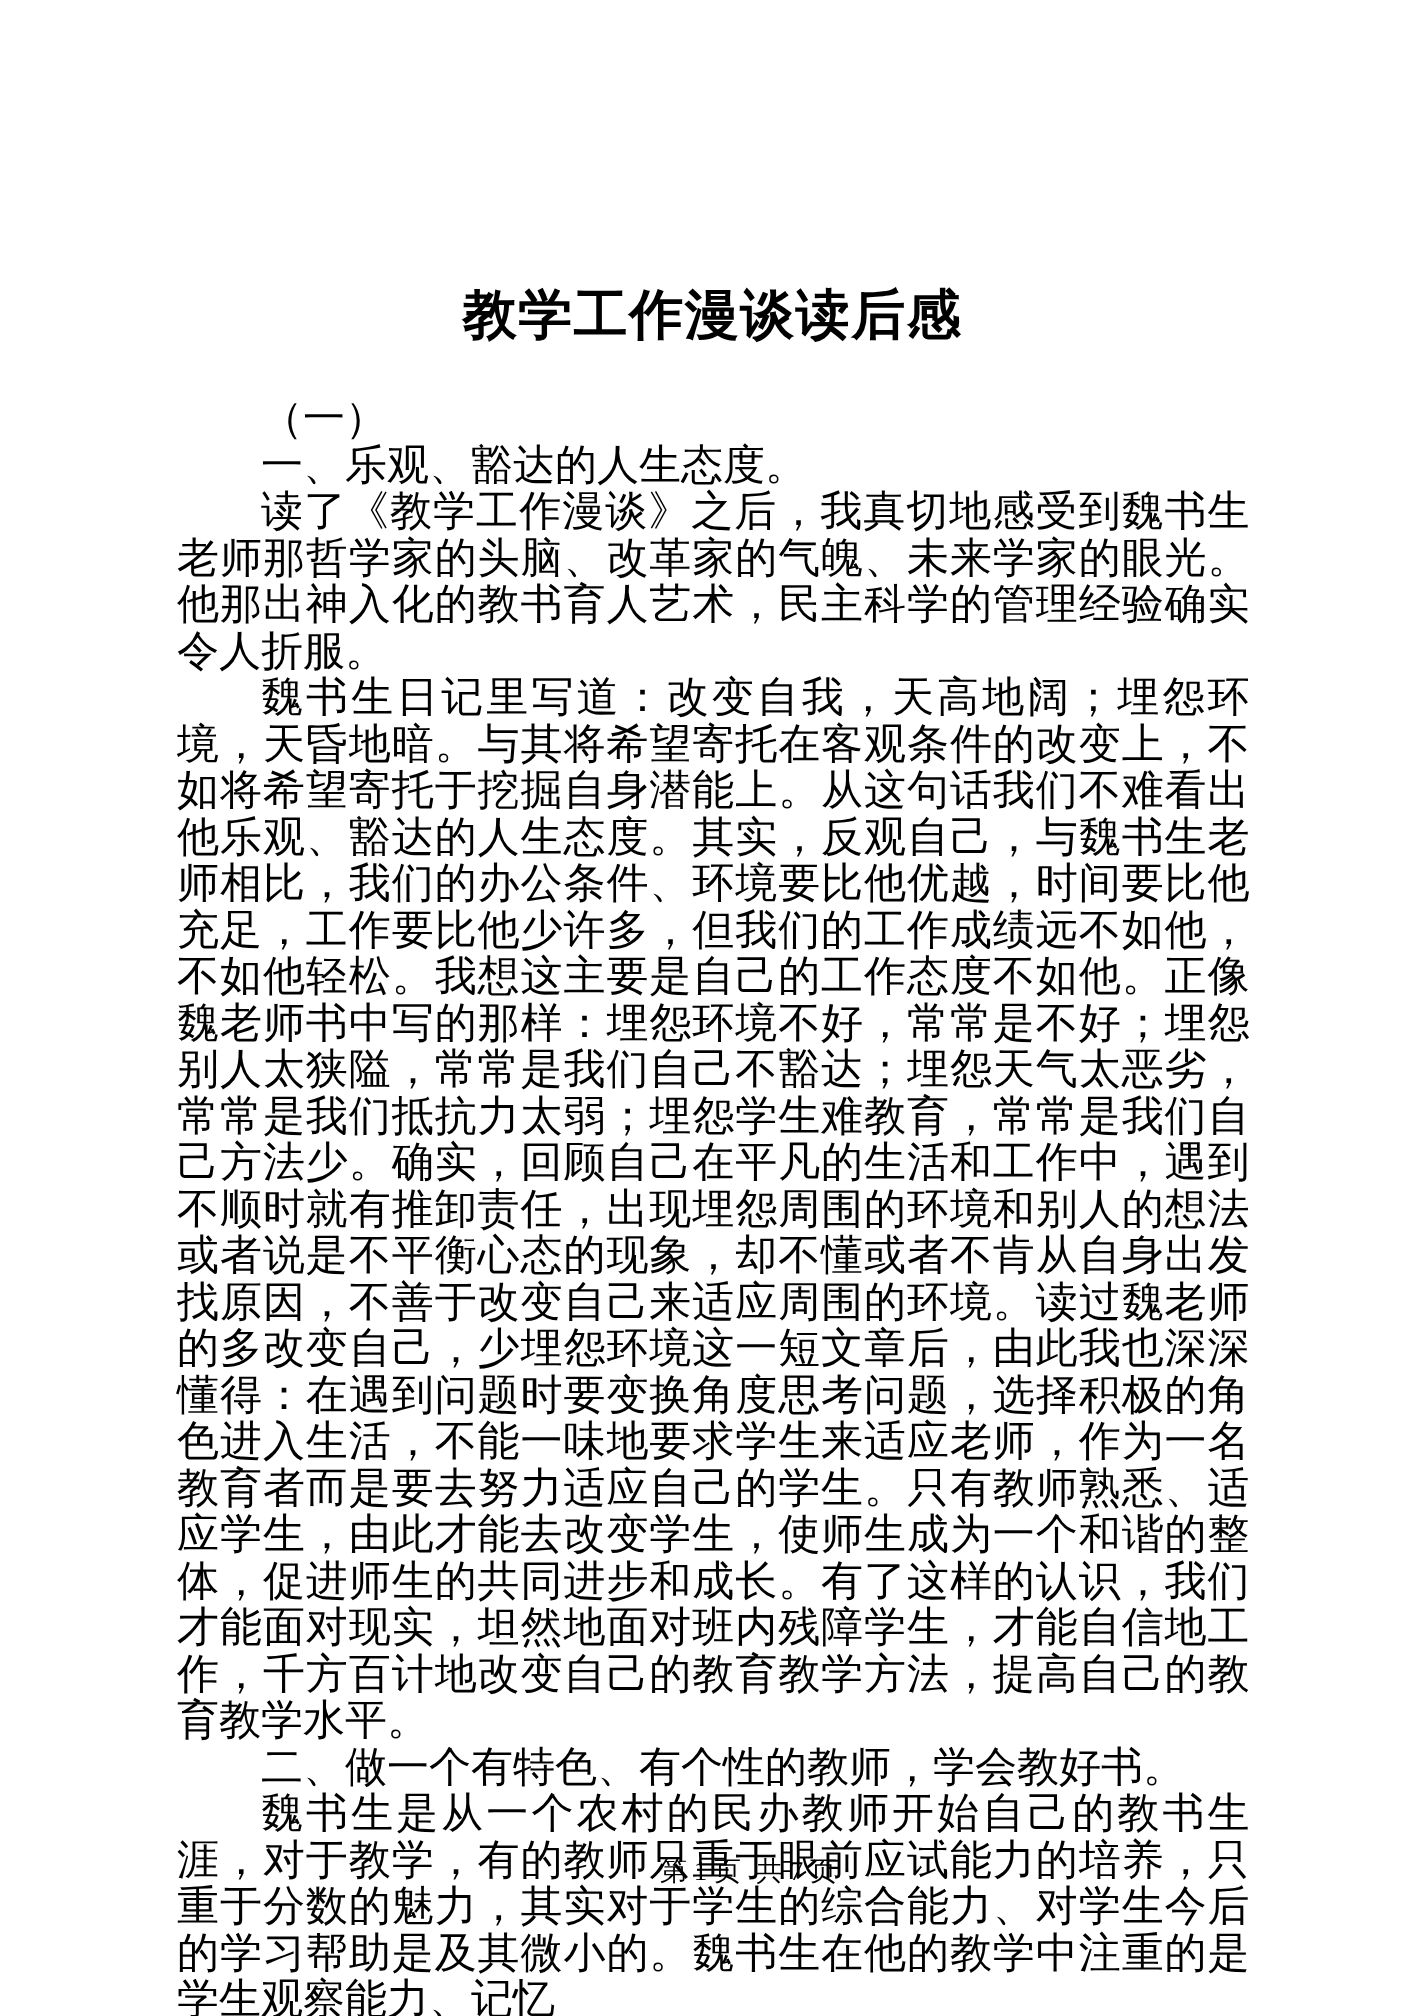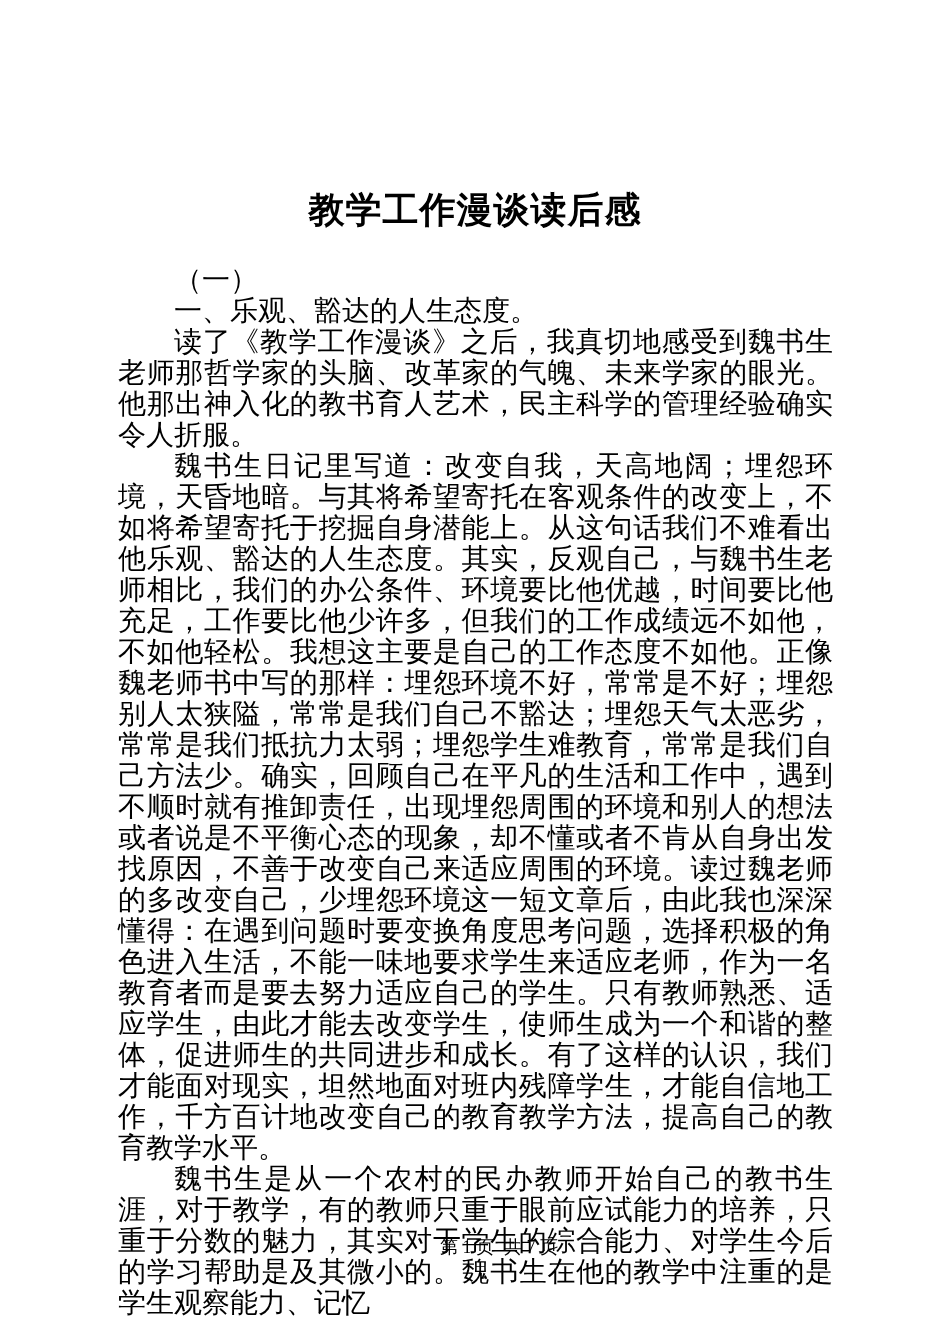--- a/index.html
+++ b/index.html
@@ -59,20 +59,21 @@
 
 <div class="page">
 
   <h1 class="doc-title">教学工作漫谈读后感</h1>
 
   <div class="doc-body">
     <p>（一）</p>
     <p>一、乐观、豁达的人生态度。</p>
     <p>读了《教学工作漫谈》之后，我真切地感受到魏书生老师那哲学家的头脑、改革家的气魄、未来学家的眼光。他那出神入化的教书育人艺术，民主科学的管理经验确实令人折服。</p>
     <p>魏书生日记里写道：改变自我，天高地阔；埋怨环境，天昏地暗。与其将希望寄托在客观条件的改变上，不如将希望寄托于挖掘自身潜能上。从这句话我们不难看出他乐观、豁达的人生态度。其实，反观自己，与魏书生老师相比，我们的办公条件、环境要比他优越，时间要比他充足，工作要比他少许多，但我们的工作成绩远不如他，不如他轻松。我想这主要是自己的工作态度不如他。正像魏老师书中写的那样：埋怨环境不好，常常是不好；埋怨别人太狭隘，常常是我们自己不豁达；埋怨天气太恶劣，常常是我们抵抗力太弱；埋怨学生难教育，常常是我们自己方法少。确实，回顾自己在平凡的生活和工作中，遇到不顺时就有推卸责任，出现埋怨周围的环境和别人的想法或者说是不平衡心态的现象，却不懂或者不肯从自身出发找原因，不善于改变自己来适应周围的环境。读过魏老师的多改变自己，少埋怨环境这一短文章后，由此我也深深懂得：在遇到问题时要变换角度思考问题，选择积极的角色进入生活，不能一味地要求学生来适应老师，作为一名教育者而是要去努力适应自己的学生。只有教师熟悉、适应学生，由此才能去改变学生，使师生成为一个和谐的整体，促进师生的共同进步和成长。有了这样的认识，我们才能面对现实，坦然地面对班内残障学生，才能自信地工作，千方百计地改变自己的教育教学方法，提高自己的教育教学水平。</p>
+    <p>二、做一个有特色、有个性的教师，学会教好书。</p>
     <p>魏书生是从一个农村的民办教师开始自己的教书生涯，对于教学，有的教师只重于眼前应试能力的培养，只重于分数的魅力，其实对于学生的综合能力、对学生今后的学习帮助是及其微小的。魏书生在他的教学中注重的是学生观察能力、记忆</p>
   </div>
 
   <div class="page-footer">
     <span>第 1 页</span><span class="footer-gap"></span><span>共 7 页</span>
   </div>
 
 </div>
 
 </body></html>

